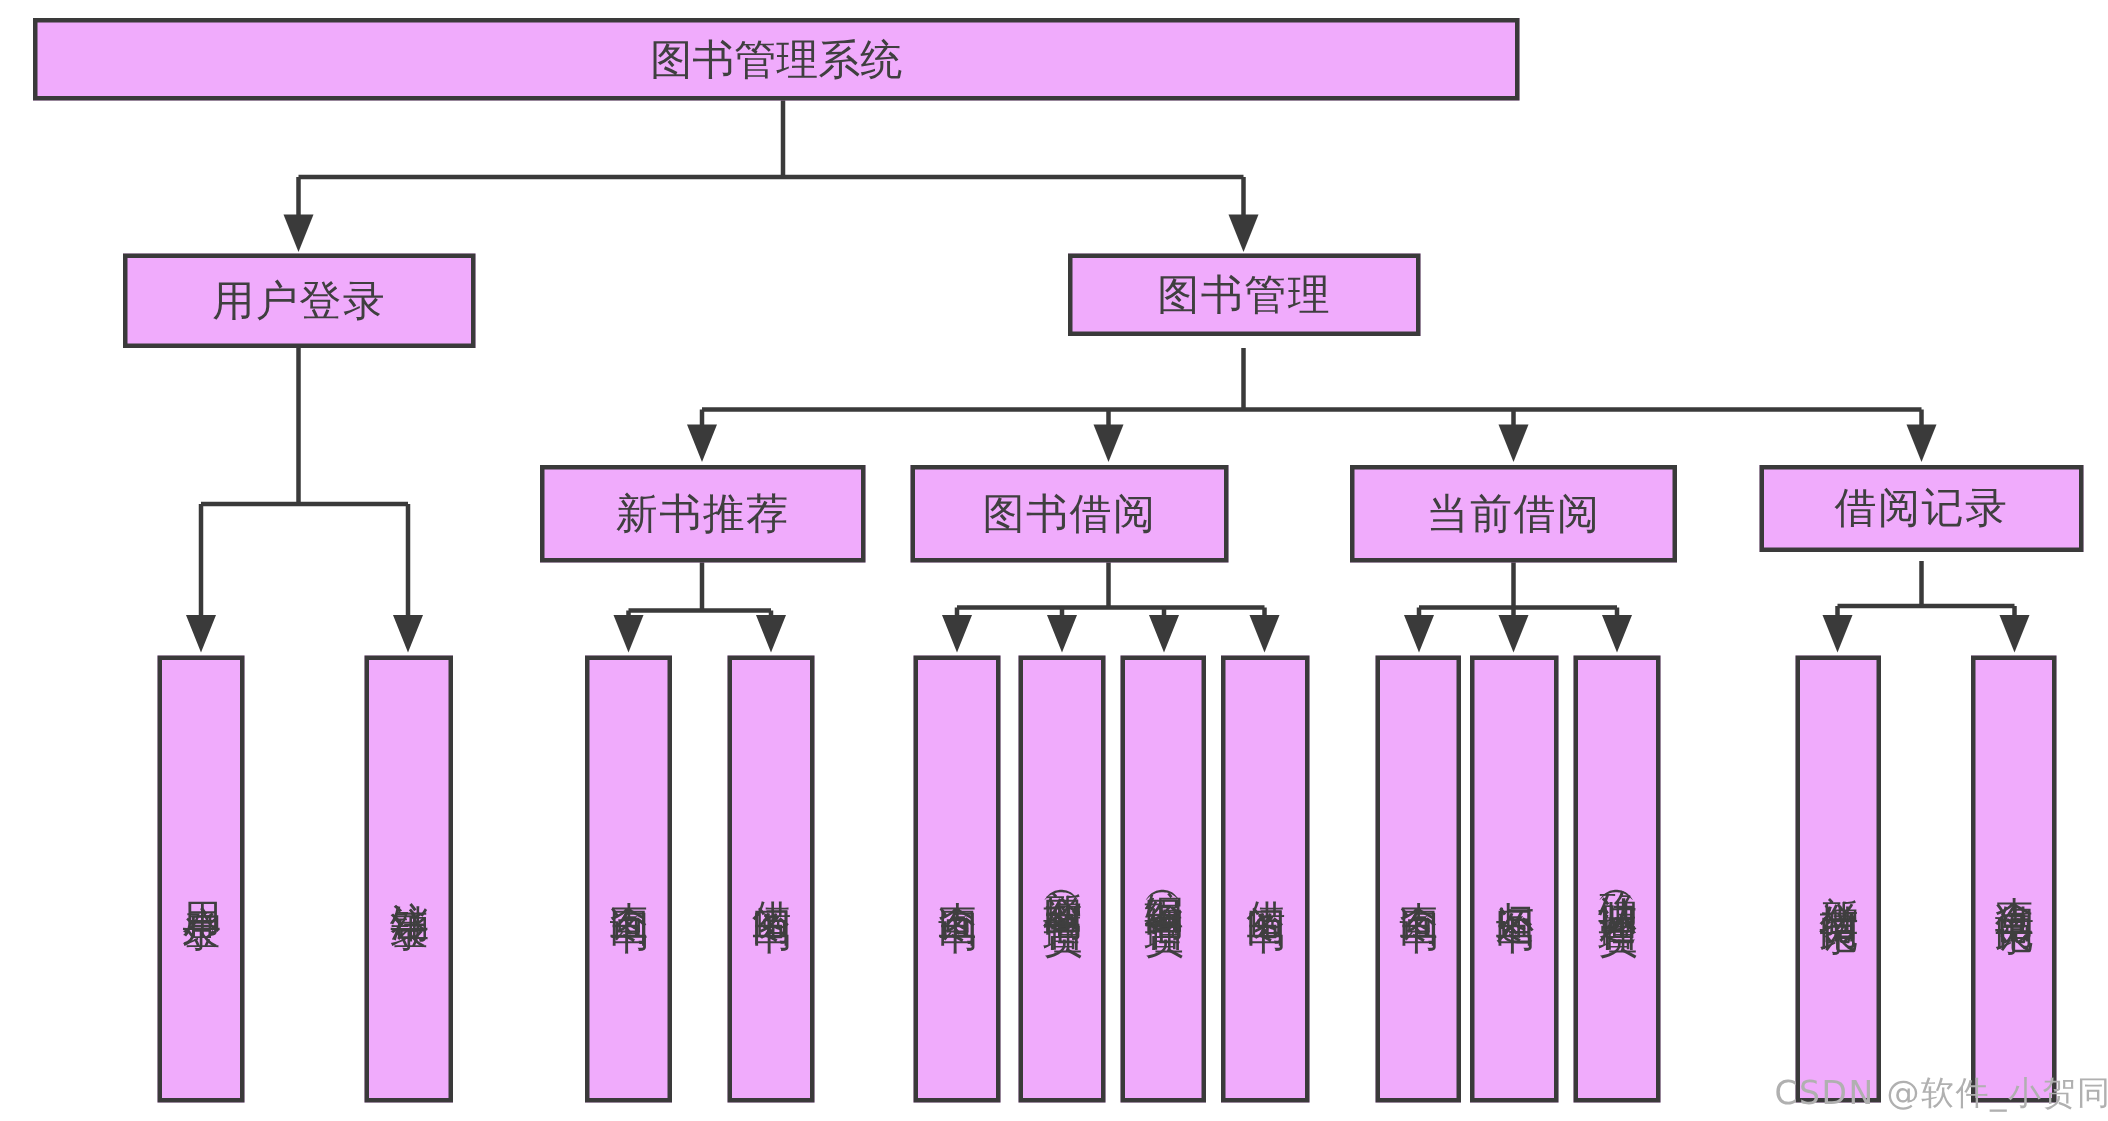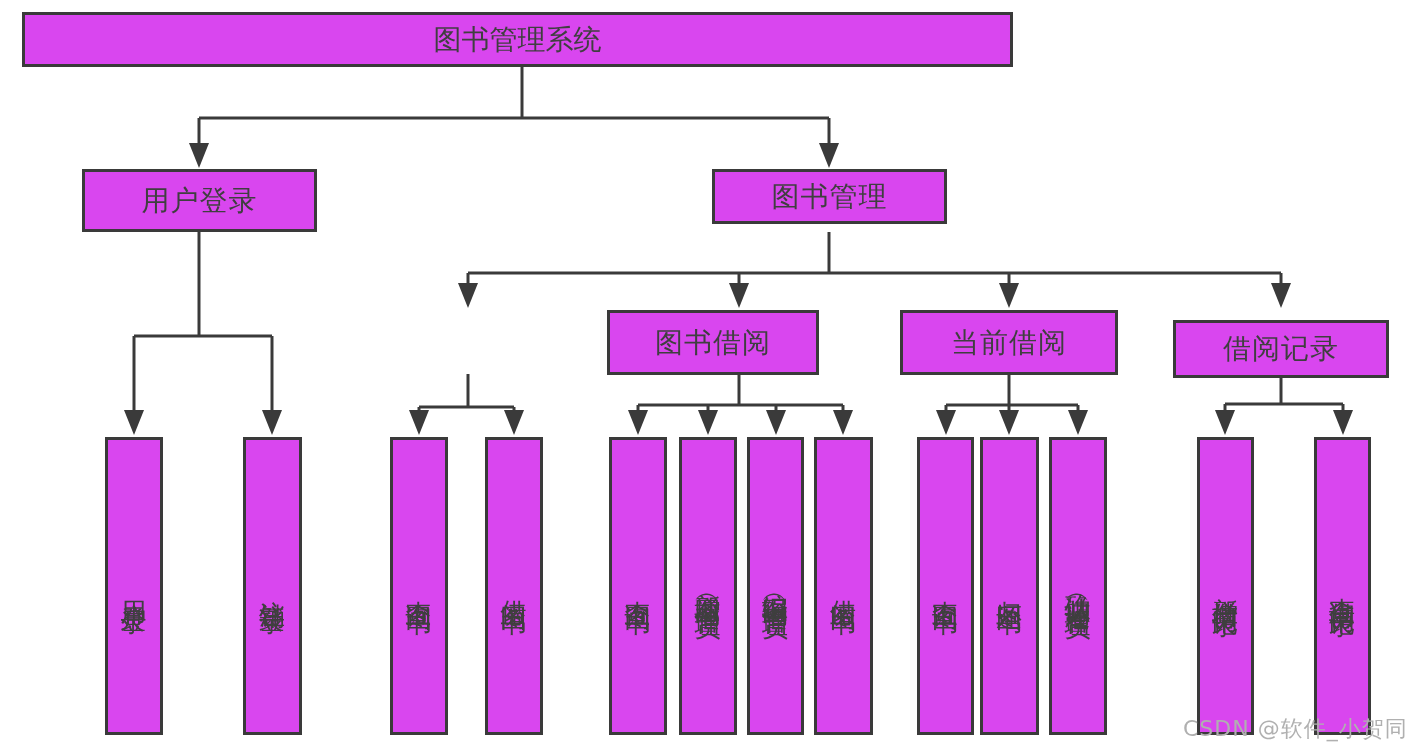--- a/index.html
+++ b/index.html
@@ -22,21 +22,21 @@
     stroke-width: 3;
     fill: none;
   }
   .connectors path.head {
     fill: #3a3a3a;
     stroke: none;
   }
   .node {
     position: absolute;
     box-sizing: border-box;
-    background: #d946ef;
+    background: #f0abfc;
     border: 3px solid #3a3a3a;
     display: flex;
     align-items: center;
     justify-content: center;
     color: #3f3f3f;
     z-index: 2;
   }
   .h-node {
     font-size: 28px;
     letter-spacing: 1px;
@@ -140,23 +140,24 @@
       <path class="rail" d="M1343,404 V412"></path>
       <path class="head" d="M1333,410 L1353,410 L1343,435 Z"></path>
     </g>
   </svg>
 
   <div class="node h-node root-node" style="left:22px; top:12px; width:991px; height:55px;">图书管理系统</div>
 
   <div class="node h-node" style="left:82px; top:169px; width:235px; height:63px;">用户登录</div>
   <div class="node h-node" style="left:712px; top:169px; width:235px; height:55px;">图书管理</div>
 
+  <div class="node h-node" style="left:360px; top:310px; width:217px; height:65px;">新书推荐</div>
   <div class="node h-node" style="left:607px; top:310px; width:212px; height:65px;">图书借阅</div>
   <div class="node h-node" style="left:900px; top:310px; width:218px; height:65px;text-align:center;">当前借阅</div>
-  <div class="node h-node" style="left:1173px; top:320px; width:216px; height:58px;">借阅记录</div>
+  <div class="node h-node" style="left:1173px; top:310px; width:216px; height:58px;">借阅记录</div>
 
   <div class="node v-node" style="left:105px; top:437px; width:58px; height:298px;">用户登录</div>
   <div class="node v-node" style="left:243px; top:437px; width:59px; height:298px;">注销登录</div>
 
   <div class="node v-node" style="left:390px; top:437px; width:58px; height:298px;">查询图书</div>
   <div class="node v-node" style="left:485px; top:437px; width:58px; height:298px;">借阅图书</div>
 
   <div class="node v-node" style="left:609px; top:437px; width:58px; height:298px;">查询图书</div>
   <div class="node v-node" style="left:679px; top:437px; width:58px; height:298px;">新增图书（管理员）</div>
   <div class="node v-node" style="left:747px; top:437px; width:57px; height:298px;">编辑图书（管理员）</div>

